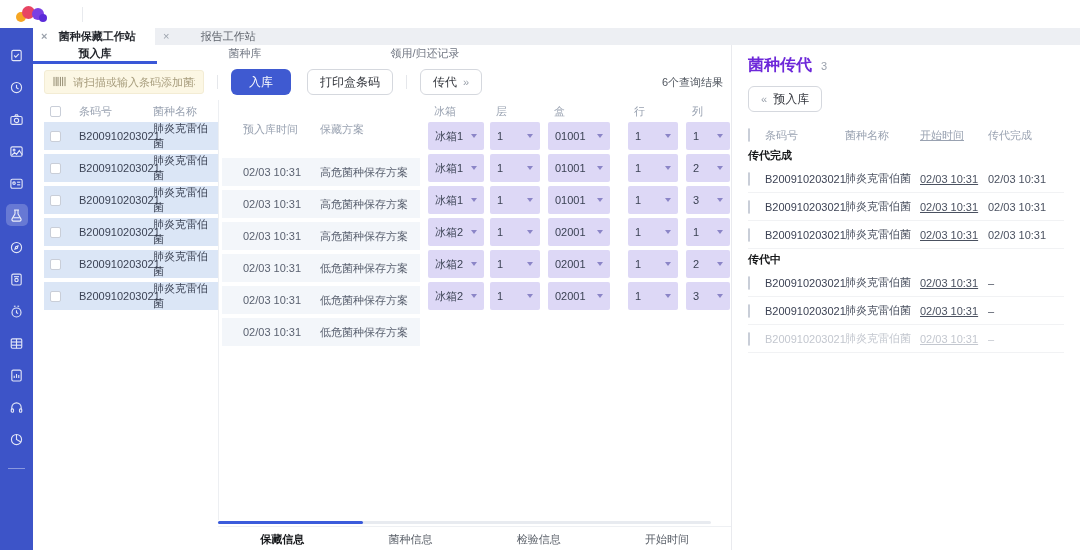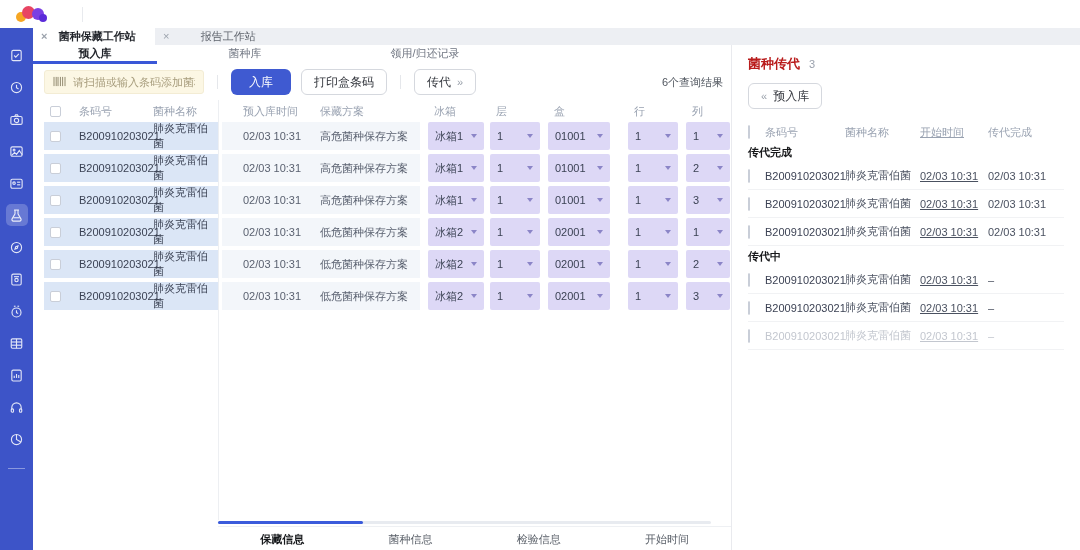--- a/index.html
+++ b/index.html
@@ -44,30 +44,30 @@
   .subtab.s2 { width:176px; }
   .subtab.s3 { width:184px; }
   .subtab.active { color:#22252b; font-weight:bold; border-bottom-color:#3A57D7; }
   
   .toolbar { height:36px; display:flex; align-items:center; padding-left:11px; flex:none; font-size:12px; position:relative; z-index:1; background:#fff; }
   .barcode-input { width:160px; height:24px; background:#FCF7E4; border:1px solid #f3ecd4; border-radius:3px; display:flex; align-items:center; padding:0 8px; gap:7px; color:#a79d7d; font-size:11px; cursor:text; }
   .t-sep { width:1px; height:14px; background:#e5e7eb; margin:0 13px; }
   .btn-primary { width:60px; height:26px; background:#3F5AD1; border:none; border-radius:6px; color:#fff; font-size:12px; cursor:pointer; font-family:inherit; }
   .btn-outline { height:26px; border:1px solid #d5d8de; background:#fff; border-radius:6px; padding:0 12px; font-size:12px; color:#33363d; cursor:pointer; font-family:inherit; display:inline-flex; align-items:center; gap:6px; }
   .btn-outline .arr { color:#9aa1ab; font-size:11px; }
-  .ml8 { margin-left:10px; }
+  .ml8 { margin-left:16px; }
   .result-count { margin-left:auto; margin-right:8px; color:#4f555e; font-size:11px; }
   
   .table { flex:1; padding-left:11px; overflow:hidden; position:relative; z-index:1; }
   .thead { height:22px; display:flex; align-items:center; color:#99A2B1; }
   .cb { width:11px; height:11px; border:1px solid #c9ced8; border-radius:2px; background:#fff; flex:none; cursor:pointer; }
   .grp-a { width:174px; display:flex; align-items:center; padding-left:6px; gap:8px; flex:none; height:100%; }
   .grp-a .code { width:66px; margin-left:10px; }
   .grp-a .name { flex:1; }
-  .grp-b { width:198px; margin-left:4px; display:flex; align-items:center; flex:none; height:100%; }
+  .grp-b { width:198px; margin-left:4px; display:flex; align-items:center; flex:none; height:100%;margin-top:36px; }
   .grp-b .time { width:77px; padding-left:21px; width:98px; }
   .grp-b .plan { flex:1; }
   .dd-c { flex:none; height:100%; display:flex; align-items:center; padding-left:6px; }
   .w-fridge { width:56px; margin-left:8px; }
   .w-layer  { width:50px; margin-left:6px; }
   .w-box    { width:62px; margin-left:8px; }
   .w-row    { width:50px; margin-left:18px; }
   .w-col    { width:44px; margin-left:8px; }
   .group-row { height:18px; display:flex; align-items:center; font-weight:bold; color:#17181A; }
   .trow { height:28px; margin-bottom:4px; display:flex; align-items:stretch; cursor:pointer; }
@@ -78,21 +78,21 @@
   
   .bottombar { height:30px; flex:none; position:relative; }
   .scroll-track { position:absolute; left:185px; right:20px; top:1px; height:3px; background:#E8EBF0; border-radius:2px; }
   .scroll-thumb { position:absolute; left:185px; top:1px; width:145px; height:3px; background:#3B5BDB; border-radius:2px; cursor:grab; }
   .btabs { position:absolute; left:185px; right:0; top:6px; bottom:0; display:flex; border-top:1px solid #eef0f3; padding-top:5px; }
   .btab { flex:1; text-align:center; color:#575d66; font-size:11px; cursor:pointer; }
   .btab.active { color:#15171a; font-weight:bold; }
   
   .right-panel { flex:1; border-left:1px solid #E9EAEE; padding:10px 16px 0 16px; min-width:0; }
   .rp-title-row { display:flex; align-items:baseline; gap:9px; }
-  .rp-title { font-size:13px; font-weight:bold; color:#b91c1c; }
+  .rp-title { font-size:16px; font-weight:bold; color:#6d28d9; }
   .rp-count { font-size:11px; color:#9aa1ad; }
   .rp-back { margin-top:10px; }
   .rp-head { display:flex; align-items:center; margin-top:13px; height:20px; color:#99A2B1; }
   .rp-check { width:17px; flex:none; }
   .rp-code  { width:80px; flex:none; }
   .rp-name  { width:75px; flex:none; }
   .rp-start { width:68px; flex:none;text-decoration:underline; }
   .rp-end   { flex:1; }
   .rp-group { height:20px; display:flex; align-items:center; font-weight:bold; color:#17181A;text-align:center; }
   .rp-row { height:28px; display:flex; align-items:center; border-bottom:1px solid #F1F2F4; color:#4a5160; cursor:pointer; }

